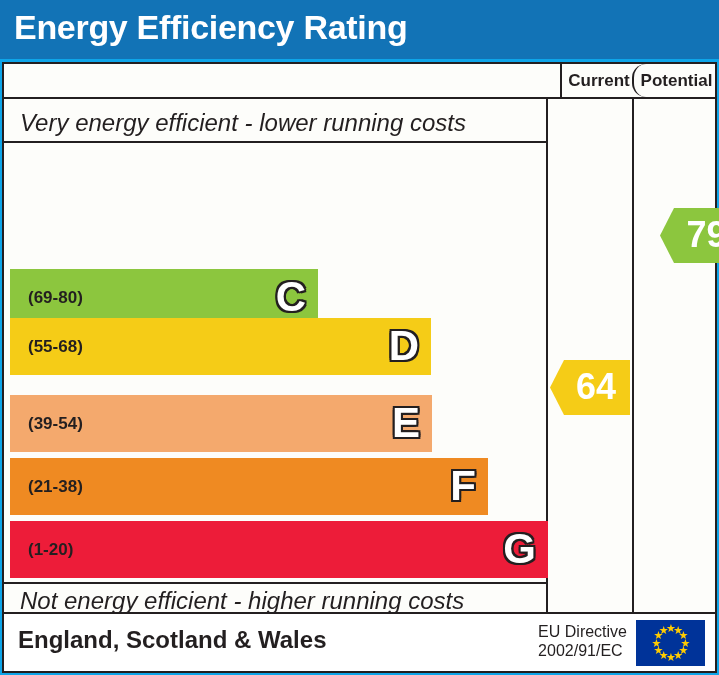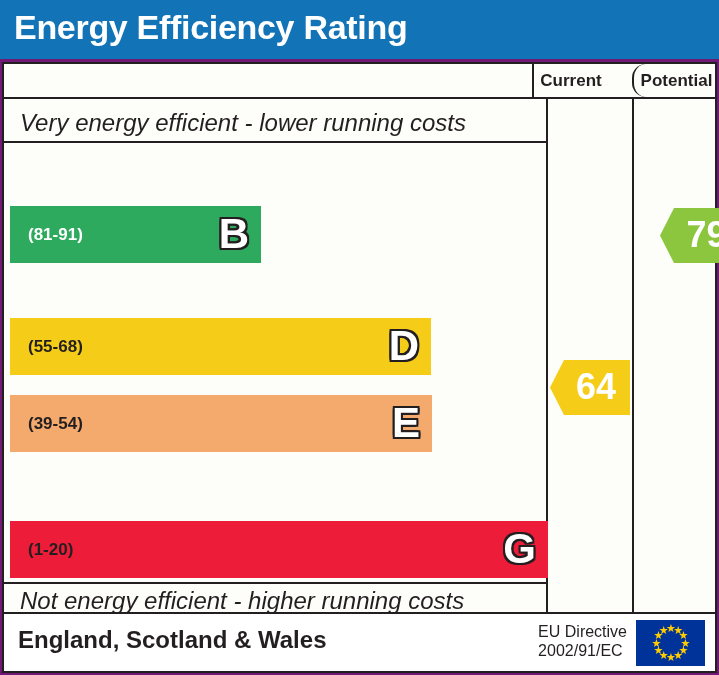--- a/index.html
+++ b/index.html
@@ -10,21 +10,21 @@
   body {
     font-family: "Liberation Sans", sans-serif;
     -webkit-font-smoothing: antialiased;
   }
 
   .epc {
     position: relative;
     width: 719px;
     height: 675px;
     box-sizing: border-box;
-    background: #701a75;
+    background: #0ea5e9;
     overflow: hidden;
   }
 
   
   .epc-header {
     position: absolute;
     left: 0;
     top: 0;
     width: 719px;
     height: 59px;
@@ -69,21 +69,21 @@
     top: 0;
     height: 33px;
     line-height: 33px;
     text-align: center;
     font-size: 17px;
     font-weight: bold;
     color: #231f20;
     box-sizing: border-box;
   }
   .col-head-current {
-    left: 528px;
+    left: 556px;
     width: 76px;
     border-left: 2px solid #231f20;
   }
   .col-head-potential {
     left: 628px;
     width: 87px;
     border-left: 2px solid #231f20;
     border-radius: 14px;
   }
 
@@ -248,31 +248,35 @@
       <div class="col-head-cell col-head-potential">Potential</div>
     </div>
 
     <div class="col-divider col-divider-a"></div>
     <div class="col-divider col-divider-b"></div>
 
     <div class="caption caption-top">Very energy efficient - lower running costs</div>
     <div class="caption-rule caption-rule-top"></div>
 
     <div class="bands">
-      <div class="band" style="top: 63px; width: 251px; background: rgb(46, 170, 94);">
-        <span class="band-range" style="color: rgb(255, 255, 255);">(81-91)</span>
-        <span class="band-letter">B</span>
+      <div class="band" style="top: 126px; width: 308px; background: rgb(140, 198, 62);">
+        <span class="band-range" style="color: rgb(35, 31, 32);">(69-80)</span>
+        <span class="band-letter">C</span>
       </div>
       <div class="band" style="top: 175px; width: 421px; background: rgb(245, 204, 23);">
         <span class="band-range" style="color: rgb(35, 31, 32);">(55-68)</span>
         <span class="band-letter">D</span>
       </div>
       <div class="band" style="top: 252px; width: 422px; background: rgb(244, 169, 109);">
         <span class="band-range" style="color: rgb(35, 31, 32);">(39-54)</span>
         <span class="band-letter">E</span>
+      </div>
+      <div class="band" style="top: 315px; width: 478px; background: rgb(239, 138, 34);">
+        <span class="band-range" style="color: rgb(35, 31, 32);">(21-38)</span>
+        <span class="band-letter">F</span>
       </div>
       <div class="band" style="top: 378px; width: 538px; background: rgb(237, 28, 57);">
         <span class="band-range" style="color: rgb(35, 31, 32);">(1-20)</span>
         <span class="band-letter">G</span>
       </div>
     </div>
 
     <div class="marker marker-current" style="top: 250px; background: rgb(245, 204, 23);">
       <div class="marker-value">64</div>
     </div>

